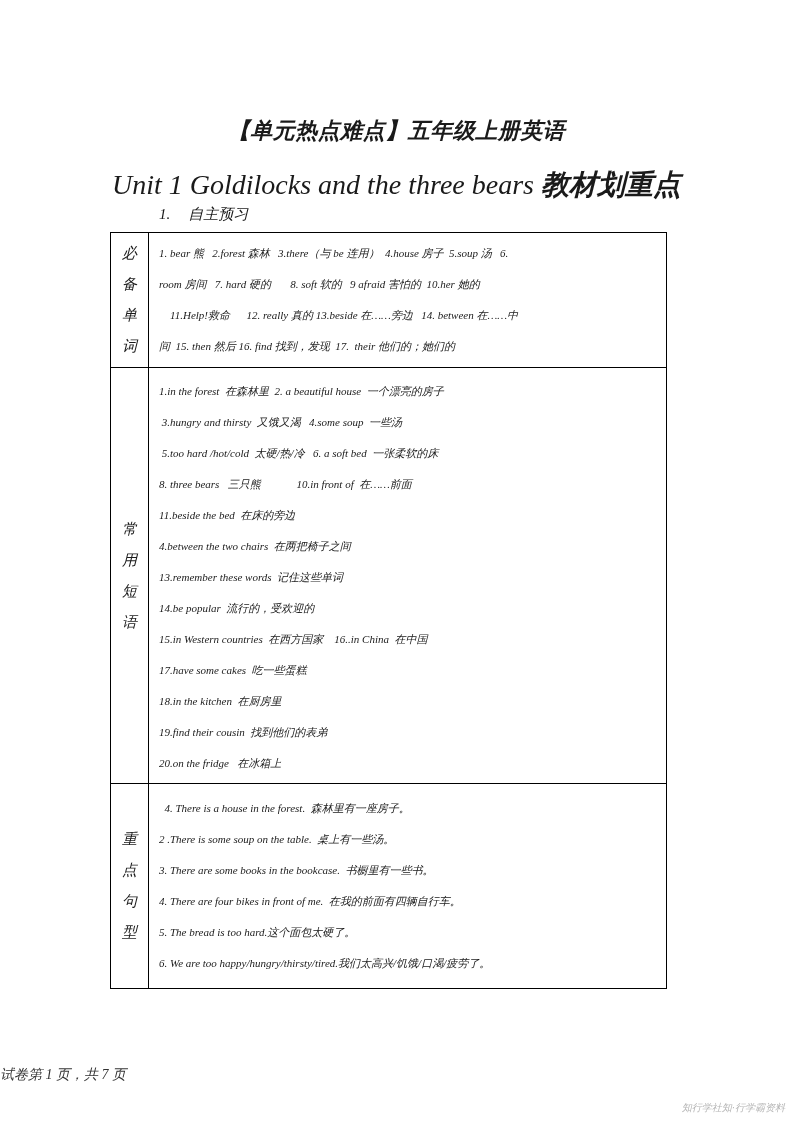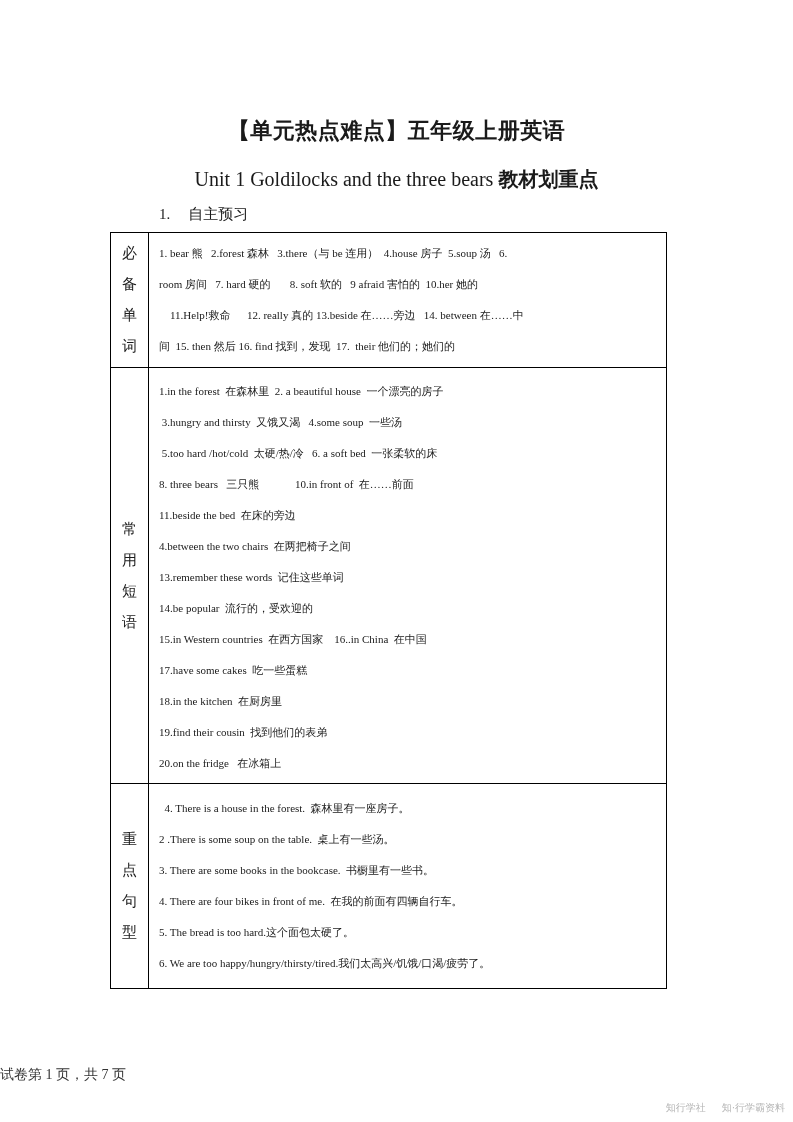--- a/index.html
+++ b/index.html
@@ -4,34 +4,35 @@
 <style>
   html, body { margin: 0; padding: 0; background: #ffffff; }
   .page {
     position: relative;
     width: 793px;
     height: 1122px;
     background: #ffffff;
     font-family: "Liberation Serif", serif;
     color: #1a1a1a;
     overflow: hidden;
+    font-style: italic;
   }
   .doc-title {
     position: absolute;
     top: 116px; left: 0; width: 100%;
     text-align: center;
     font-size: 22px;
     font-weight: bold;
     letter-spacing: 0.5px;
   }
   .doc-subtitle {
     position: absolute;
     top: 166px; left: 0; width: 100%;
     text-align: center;
-    font-size: 20px;
+    font-size: 28px;
   }
   .doc-subtitle .en { font-weight: normal; }
   .doc-subtitle .cn { font-weight: bold; }
   .section-heading {
     position: absolute;
     top: 205px; left: 120px;
     font-size: 15px;
     margin-left: 39px;
   }
   .section-heading .num { margin-right: 18px; }
@@ -75,21 +76,20 @@
     font-size: 14px;
     color: #333;
   }
   .watermark {
     position: absolute;
     top: 1101px; right: 8px;
     font-size: 10px;
     color: #b5b5b5;
     font-family: "Liberation Sans", sans-serif;
     display: flex;
-    gap: 16px;
     filter: blur(0.3px);
   }
 </style>
 </head>
 <body>
 
 <div class="page">
 
   <div class="doc-title">【单元热点难点】五年级上册英语</div>
 

